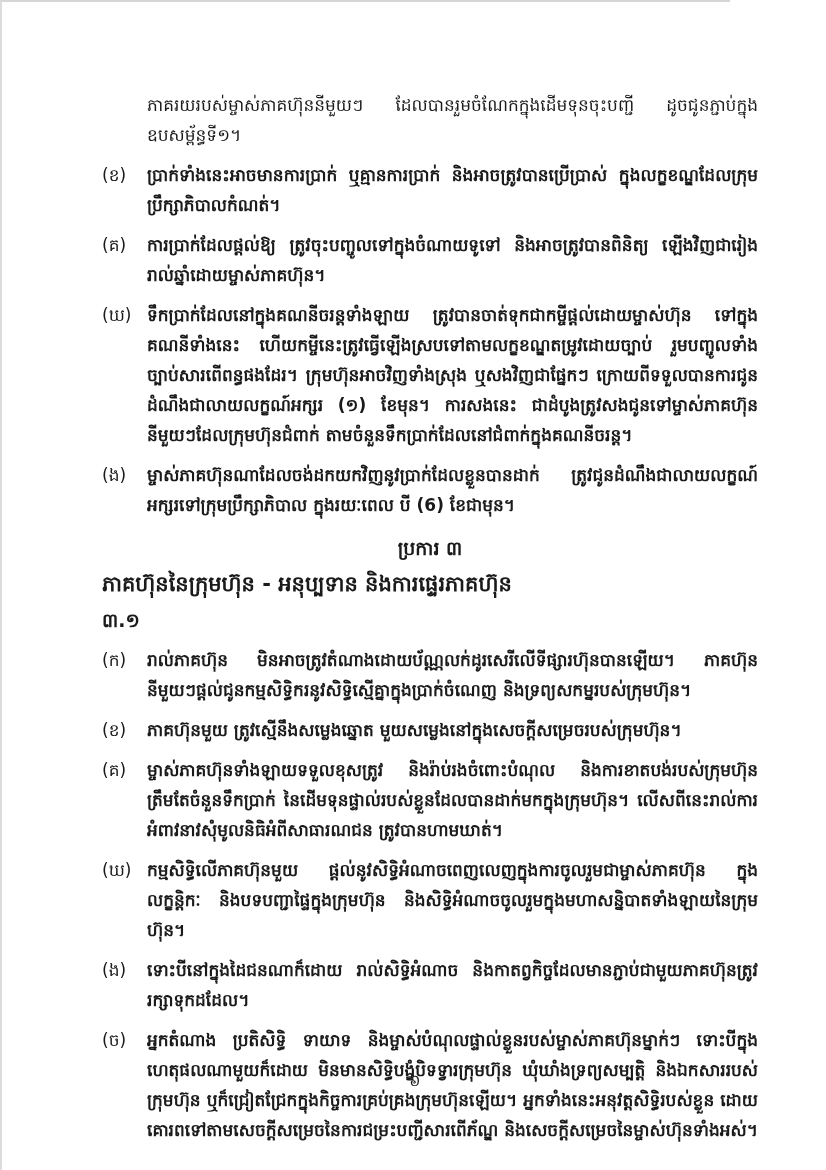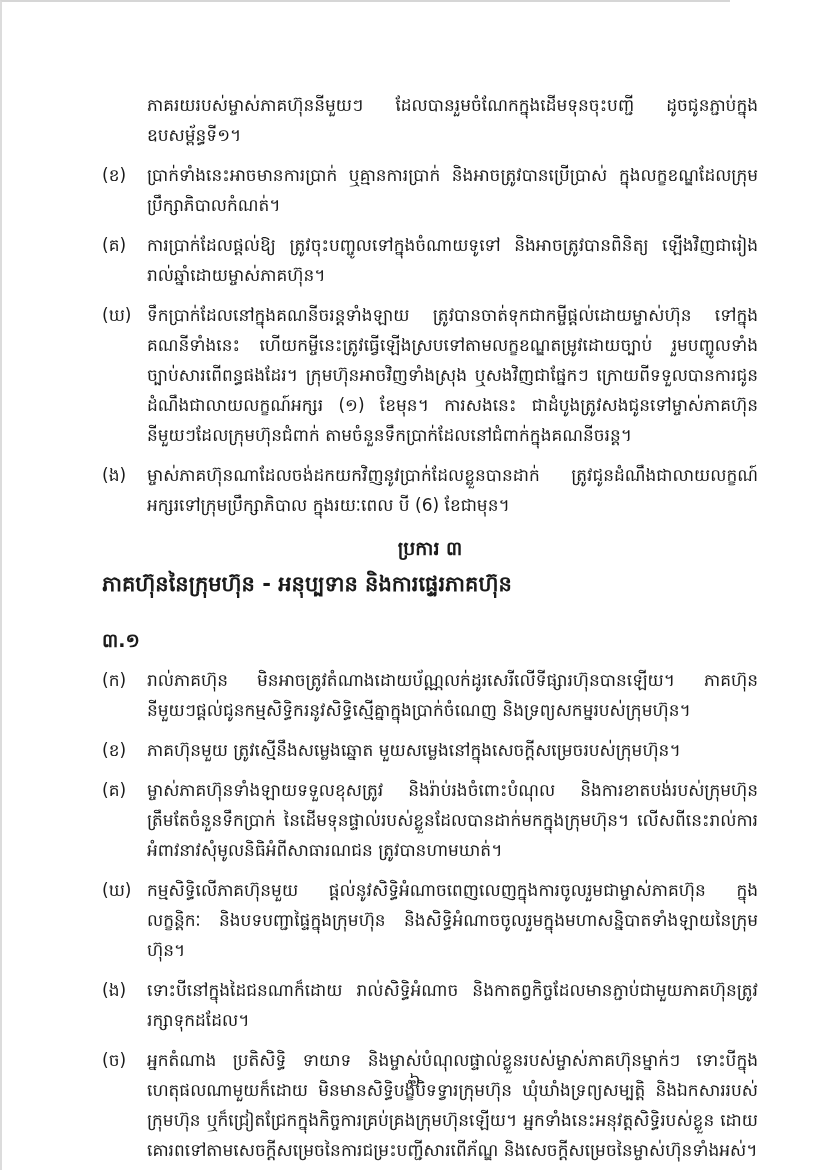--- a/index.html
+++ b/index.html
@@ -7,25 +7,25 @@
     width: 826px; height: 1170px; background: #ffffff; position: relative; overflow: hidden;
     font-family: "DejaVu Sans", "Liberation Sans", sans-serif; color: #1a1a1a;
   }
   .page {
     position: absolute; left: 0; top: 0; width: 730px; height: 1170px;
     border-top: 2px solid #d6d6d6; border-left: 2px solid #dcdcdc; box-sizing: border-box;
   }
   .content { position: absolute; left: 100px; top: 88px; width: 656px; }
   .para { display: flex; font-size: 17px; line-height: 30px; margin-bottom: 10px; }
   .para .lbl { width: 45px; flex: 0 0 45px; }
-  .para .txt { flex: 1; text-align: justify; }
+  .para .txt { flex: 1; text-align: justify; font-weight: bold; }
   .cont { padding-left: 45px; font-size: 17px; line-height: 30px; text-align: justify; margin-bottom: 10px; }
   .chapter { text-align: center; font-weight: bold; font-size: 19px; line-height: 34px; margin-top: 11px; }
   .chapter-title { text-align: left; font-weight: bold; font-size: 21px; line-height: 38px; }
-  .section { display: flex; font-weight: bold; font-size: 19px; line-height: 34px; margin-bottom: 8px; margin-top: 20px; }
+  .section { display: flex; font-weight: bold; font-size: 19px; line-height: 34px; margin-bottom: 8px; }
   .section .num { width: 45px; flex: 0 0 45px; }
   .pagenum { position: absolute; left: 0; width: 826px; top: 1068px; text-align: center; font-size: 16px; }
 </style>
 </head>
 <body>
 
 <div class="page">
   <div class="content">
     <div class="cont">ភាគរយរបស់ម្ចាស់ភាគហ៊ុននីមួយៗ ដែលបានរួមចំណែកក្នុងដើមទុនចុះបញ្ជី ដូចជូនភ្ជាប់ក្នុងឧបសម្ព័ន្ធទី១។</div>
 

